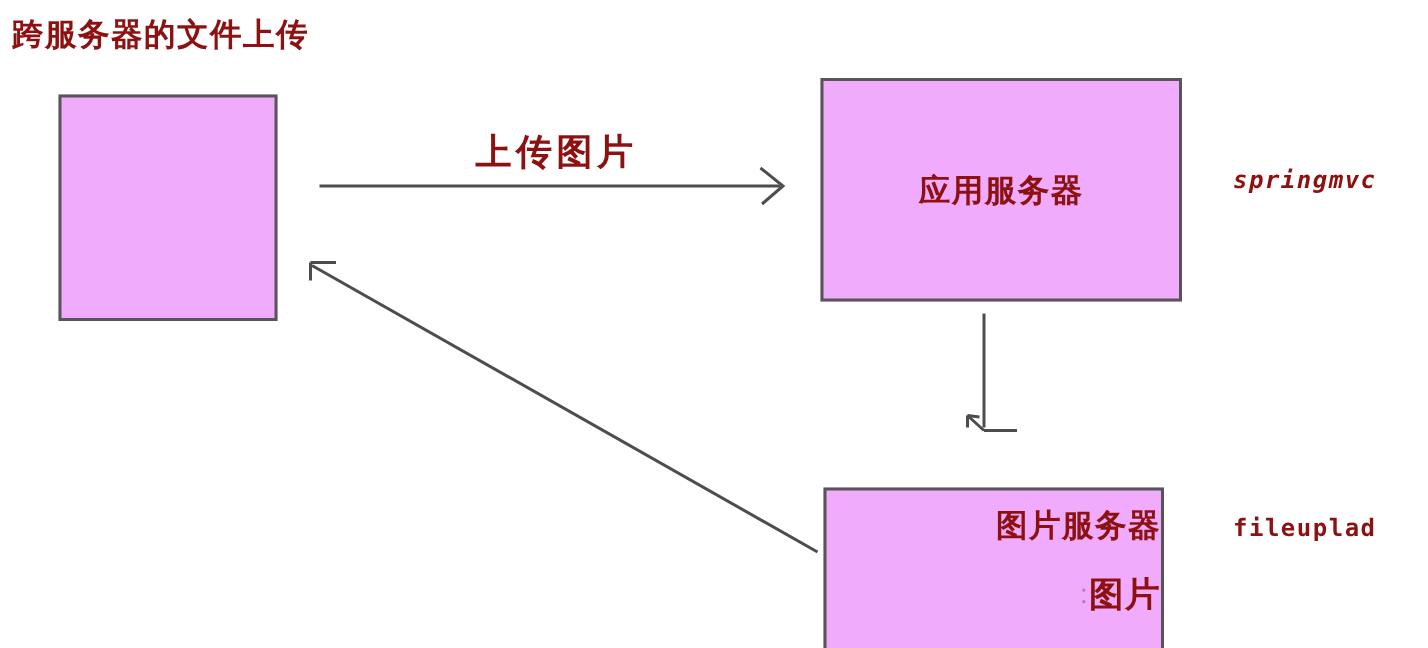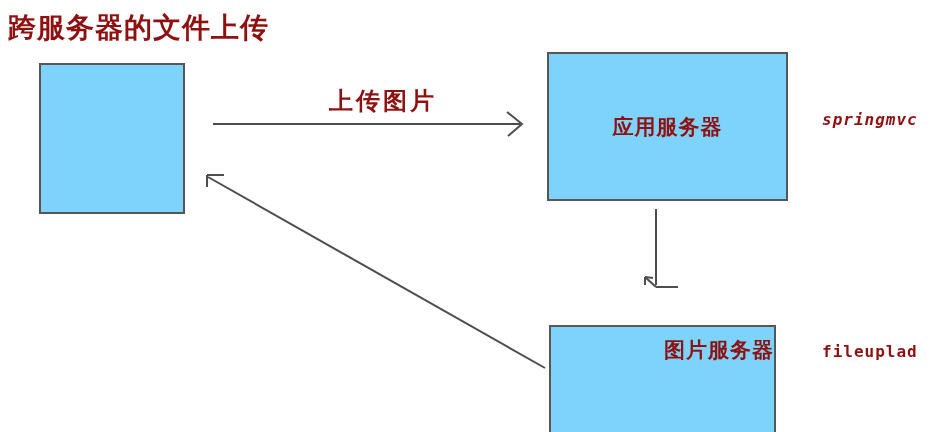--- a/index.html
+++ b/index.html
@@ -2,32 +2,32 @@
 <html><head>
 <meta charset="utf-8">
 <style>
   html,body{margin:0;padding:0;background:#ffffff;}
   .canvas{
     position:relative;width:952px;height:432px;background:#ffffff;overflow:hidden;
     font-family:"Liberation Sans","DejaVu Sans",sans-serif;
   }
   .abs{position:absolute;}
   .maroon{color:#8e1111;font-weight:bold;}
-  .page-title{left:8px;top:9px;font-size:28px;letter-spacing:1px;white-space:nowrap;}
+  .page-title{left:8px;top:9px;font-size:21px;letter-spacing:1px;white-space:nowrap;}
   .box{
-    position:absolute;box-sizing:border-box;border:2px solid #565656;background:#7dd3fc;
+    position:absolute;box-sizing:border-box;border:2px solid #565656;background:#f0abfc;
   }
   .client-box{left:39px;top:63px;width:146px;height:151px;}
   .app-box{left:547px;top:52px;width:241px;height:149px;display:flex;align-items:center;justify-content:center;}
   .app-box .box-label{font-size:21px;letter-spacing:1px;}
   .img-box{left:549px;top:295px;width:227px;height:128px;text-align:right;margin-top:30px;}
   .img-box .box-title{margin-top:9px;font-size:21px;letter-spacing:1px;}
   .img-box .box-content{margin-top:17px;font-size:23px;letter-spacing:1px;}
   .faint{opacity:.40;font-weight:normal;font-size:18px;vertical-align:2px;}
-  .arrow-label{left:310px;top:85px;width:122px;text-align:center;font-size:24px;letter-spacing:3px;white-space:nowrap;margin-left:12px;}
+  .arrow-label{left:310px;top:85px;width:122px;text-align:center;font-size:24px;letter-spacing:3px;white-space:nowrap;}
   .side-tag{font-family:"DejaVu Sans Mono","Liberation Mono",monospace;font-size:16px;font-weight:bold;letter-spacing:1px;white-space:nowrap;}
   .tag-spring{left:822px;top:110px;font-style:italic;}
   .tag-fileup{left:822px;top:342px;}
   svg.wires{position:absolute;left:0;top:0;pointer-events:none;}
   svg.wires line, svg.wires polyline, svg.wires path{
     stroke:#4d4d4d;stroke-width:2;fill:none;
   }
 </style>
 </head>
 <body>
@@ -59,20 +59,23 @@
   </svg>
 
   <div class="box client-box"></div>
 
   <div class="box app-box">
     <span class="maroon box-label">应用服务器</span>
   </div>
 
   <div class="box img-box">
     <div class="maroon box-title">图片服务器</div>
+    <div class="maroon box-content">
+      <span class="maroon faint">:</span><span>图片</span>
+    </div>
   </div>
 
   <div class="abs maroon arrow-label">上传图片</div>
 
   <div class="abs maroon side-tag tag-spring">springmvc</div>
 
   <div class="abs maroon side-tag tag-fileup">fileuplad</div>
 
 </div>
 

